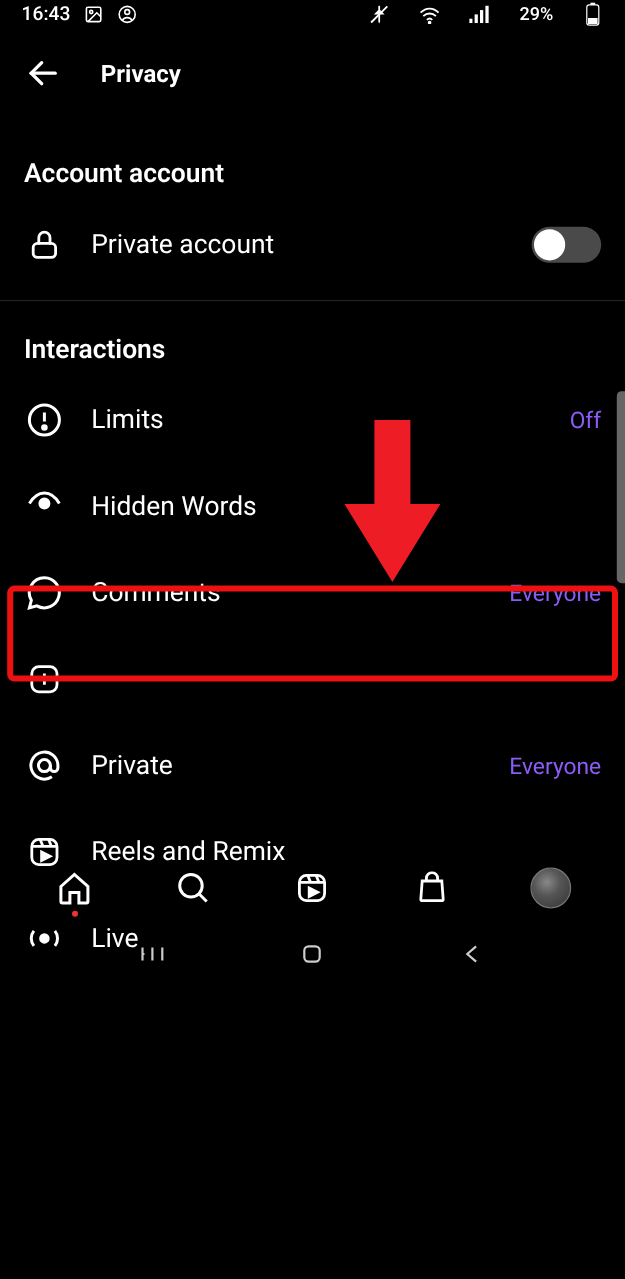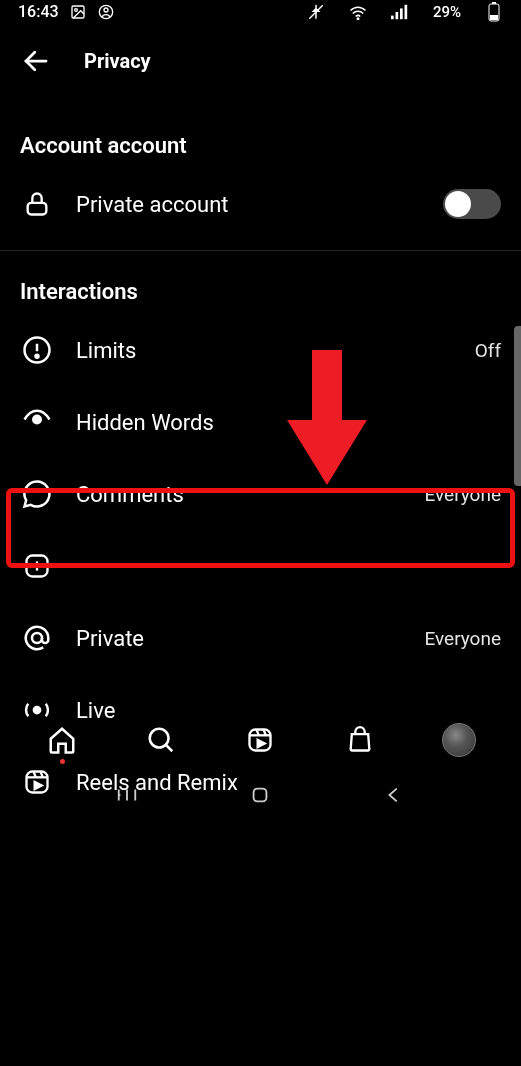--- a/index.html
+++ b/index.html
@@ -14,21 +14,21 @@
   
   .header { display: flex; align-items: center; padding: 18px 16px 24px 16px; gap: 28px; }
   .back { width: 40px; height: 40px; display: flex; align-items: center; justify-content: center; }
   .title { font-size: 20px; font-weight: 700; }
   
   .section-title { font-size: 22px; font-weight: 600; padding: 28px 20px 10px 20px; }
   .divider { height: 1px; background: #222; margin-top: 10px; }
   .row { display: flex; align-items: center; padding: 16px 20px; gap: 22px; min-height: 72px; position: relative; }
   .row .icon-slot { width: 34px; height: 34px; display: flex; align-items: center; justify-content: center; flex: 0 0 34px; }
   .row .label { font-size: 22px; font-weight: 400; flex: 1; }
-  .row .trailing { font-size: 19px; color: #e5e5e5; }
+  .row .trailing { font-size: 19px; color: #8b5cf6; }
   .toggle { width: 58px; height: 30px; border-radius: 15px; background: #4a4a4a; position: relative; }
   .toggle .knob { position: absolute; width: 26px; height: 26px; border-radius: 50%; background: #fff; top: 2px; left: 2px; }
   
   .highlight-box { position: absolute; border: 5px solid #e11; border-radius: 6px; left: 6px; right: 6px; top: 488px; height: 80px; pointer-events: none; }
   .arrow-anno { position: absolute; left: 282px; top: 350px; pointer-events: none; }
   
   .bottom-nav { position: absolute; bottom: 46px; left: 0; right: 0; height: 64px; display: flex; align-items: center; justify-content: space-around; padding: 0 12px; }
   .nav-item { width: 40px; height: 40px; display: flex; align-items: center; justify-content: center; position: relative; }
   .nav-dot { position: absolute; width: 5px; height: 5px; background: #e33; border-radius: 50%; bottom: -4px; left: 18px; }
   .avatar { width: 34px; height: 34px; border-radius: 50%; background: radial-gradient(circle at 40% 35%, #888 0%, #555 40%, #333 100%); border: 1px solid #777; }
@@ -172,40 +172,40 @@
           <path d="M16 12v1.5a2.5 2.5 0 0 0 5 0V12a9 9 0 1 0-4 7.5"></path>
         </svg>
     </div>
     <div class="label">Private</div>
     <div class="trailing">Everyone</div>
   </div>
 
 
   <div class="row">
     <div class="icon-slot">
-      <svg width="30" height="30" viewBox="0 0 24 24" fill="none" stroke="#fff" stroke-width="2">
-          <path d="M5 7a8 8 0 0 0 0 10"></path>
-          <path d="M19 7a8 8 0 0 1 0 10"></path>
-          <circle cx="12" cy="12" r="2.5" fill="#fff"></circle>
-        </svg>
-    </div>
-    <div class="label">Live</div>
-  </div>
-
-  <div class="row">
-    <div class="icon-slot">
       <svg width="28" height="28" viewBox="0 0 24 24" fill="none" stroke="#fff" stroke-width="2">
           <rect x="3" y="3" width="18" height="18" rx="5"></rect>
           <line x1="3" y1="8" x2="21" y2="8"></line>
           <line x1="9" y1="3" x2="11" y2="8"></line>
           <line x1="15" y1="3" x2="17" y2="8"></line>
           <polygon points="10,12 10,18 16,15" fill="#fff"></polygon>
         </svg>
     </div>
     <div class="label">Reels and Remix</div>
+  </div>
+
+  <div class="row">
+    <div class="icon-slot">
+      <svg width="30" height="30" viewBox="0 0 24 24" fill="none" stroke="#fff" stroke-width="2">
+          <path d="M5 7a8 8 0 0 0 0 10"></path>
+          <path d="M19 7a8 8 0 0 1 0 10"></path>
+          <circle cx="12" cy="12" r="2.5" fill="#fff"></circle>
+        </svg>
+    </div>
+    <div class="label">Live</div>
   </div>
 
   <div class="scroll-hint"></div>
   <div class="highlight-box"></div>
   <div class="arrow-anno">
     <svg width="90" height="140" viewBox="0 0 90 140">
         <path d="M30 0 h30 v70 h25 L45 135 L5 70 h25 z" fill="#ee1c25"></path>
       </svg>
   </div>
 

